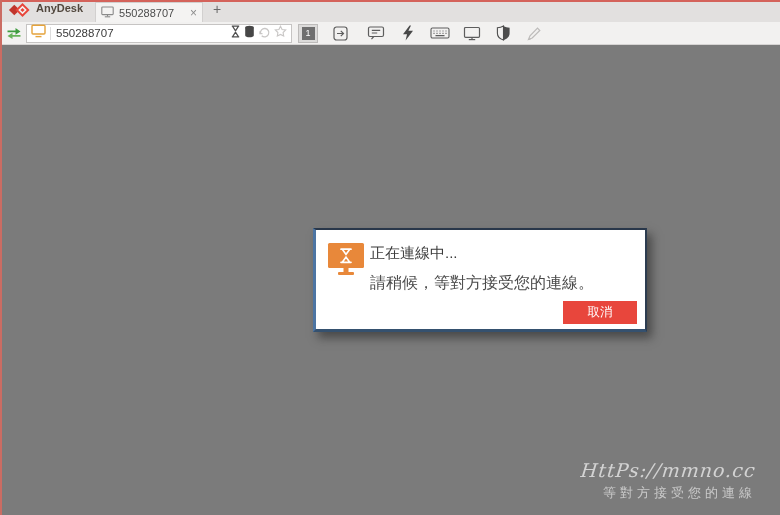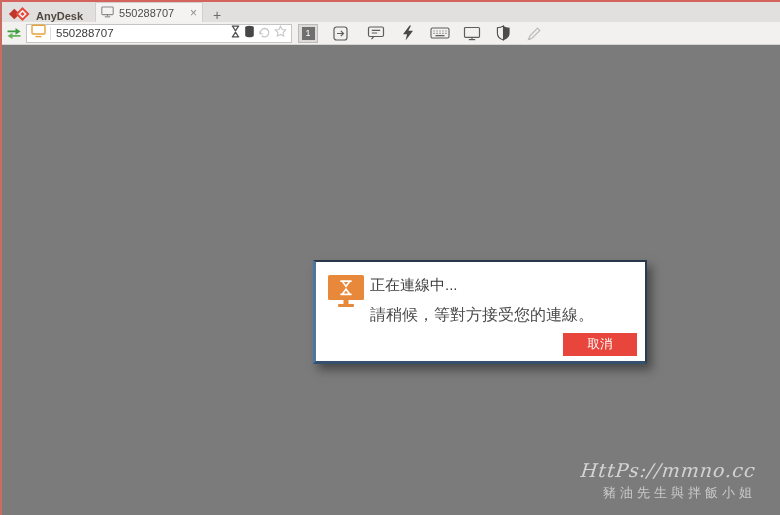--- a/index.html
+++ b/index.html
@@ -9,21 +9,21 @@
   .window { position:relative; width:780px; height:515px; background:#e2e0df; }
 
   
   .top-border { position:absolute; top:0; left:0; width:780px; height:2px;
     background:#d4635b; z-index:50; }
   .left-border { position:absolute; top:0; left:0; width:2px; height:515px;
     background:#cb6c63; z-index:50; }
 
   
   .tabbar { position:absolute; top:2px; left:0; width:780px; height:20px;
-    background:#e2e0df; display:flex; align-items:flex-end; }
+    background:#e2e0df; display:flex; align-items:flex-start; }
   .logo { margin-left:8px; display:flex; align-items:center; }
   .appname { margin-left:4px; font-size:11px; font-weight:bold; color:#52483e; }
   .tab { margin-left:12px; width:108px; height:20px; background:#f4f3f2;
     border:1px solid #d2d0cf; border-bottom:none; display:flex; align-items:center;
     padding:0 5px; }
   .tab .tab-label { flex:1; font-size:11px; color:#4c4c4c; margin-left:5px;
     white-space:nowrap; overflow:hidden; }
   .tab .tab-close { font-size:12px; color:#8d8d8d; line-height:1; cursor:default; }
   .newtab { margin-left:10px; font-size:14px; color:#6a6a6a; line-height:1; }
 
@@ -46,21 +46,21 @@
 
   
   .content { position:absolute; top:45px; left:0; width:780px; height:470px;
     background:#7b7b7b; }
 
   
   .dialog { position:absolute; left:313px; top:183px; width:334px; height:104px;
     background:#ffffff;
     border-top:2px solid #29374a; border-right:2px solid #2c3c50;
     border-bottom:3px solid #35516f; border-left:3px solid #4d75a3;
-    box-shadow:5px 6px 9px rgba(35,35,35,0.55);margin-top:32px; }
+    box-shadow:5px 6px 9px rgba(35,35,35,0.55); }
   .dlg-icon { position:absolute; left:11px; top:11px; }
   .dlg-title { position:absolute; left:54px; top:14px; font-size:15px;
     color:#3a3a3a; }
   .dlg-msg { position:absolute; left:54px; top:43px; font-size:16px;
     color:#4a4a4a; }
   .dlg-cancel { position:absolute; right:8px; bottom:5px; width:74px; height:23px;
     background:#e8463c; color:#ffffff; border:none; font-size:12.5px;
     font-family:Liberation Sans, sans-serif; cursor:pointer; }
 
   
@@ -213,16 +213,16 @@
           <path d="M14 8.2 h10 M14 21.3 h10 M15.3 8.2 l3.7 5.2 3.7 -5.2 M15.3 21.3 l3.7 -5.2 3.7 5.2" fill="none" stroke="#ffffff" stroke-width="1.7" stroke-linecap="round"></path>
         </svg>
       </span>
       <div class="dlg-title">正在連線中...</div>
       <div class="dlg-msg">請稍候，等對方接受您的連線。</div>
       <button class="dlg-cancel">取消</button>
     </div>
 
     <div class="watermark">
       <div class="wm-line1">HttPs://mmno.cc</div>
-      <div class="wm-line2">豬油先生與拌飯小姐</div>
+      <div class="wm-line2">等對方接受您的連線</div>
     </div>
   </div>
 </div>
 
 </body></html>

